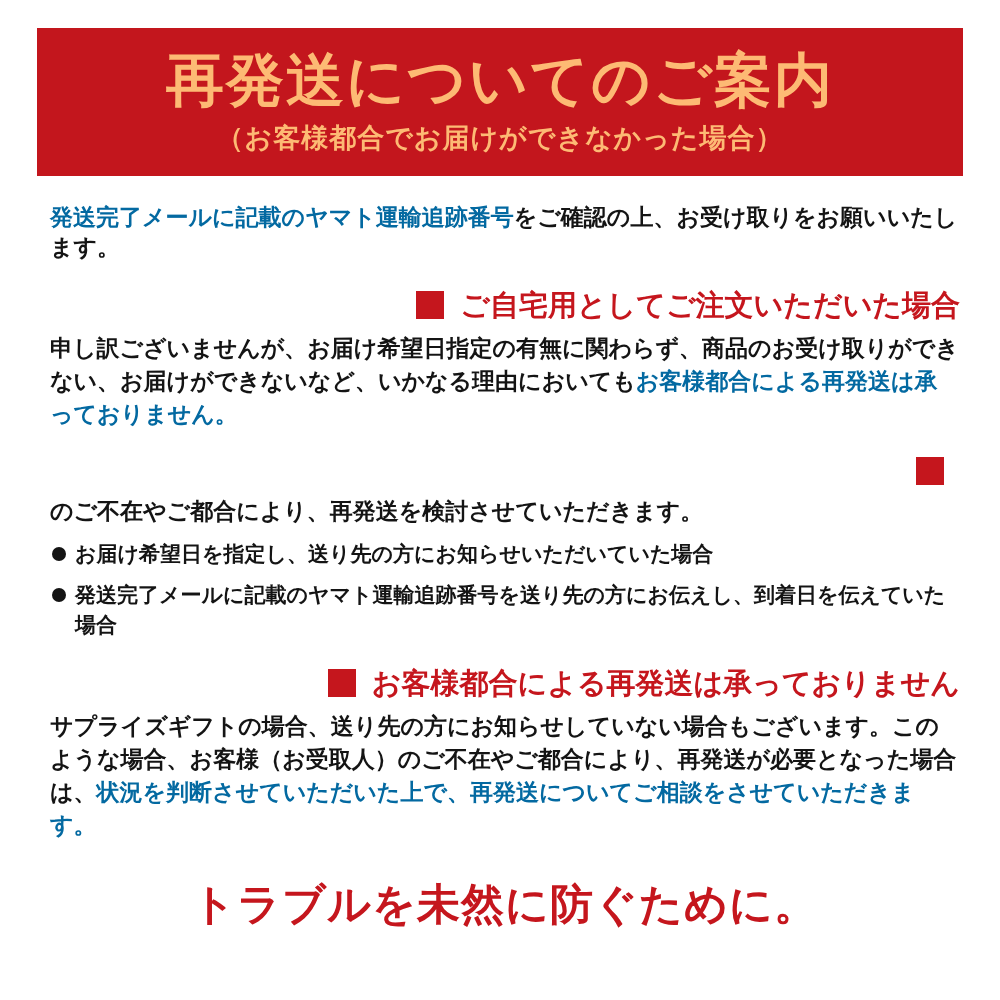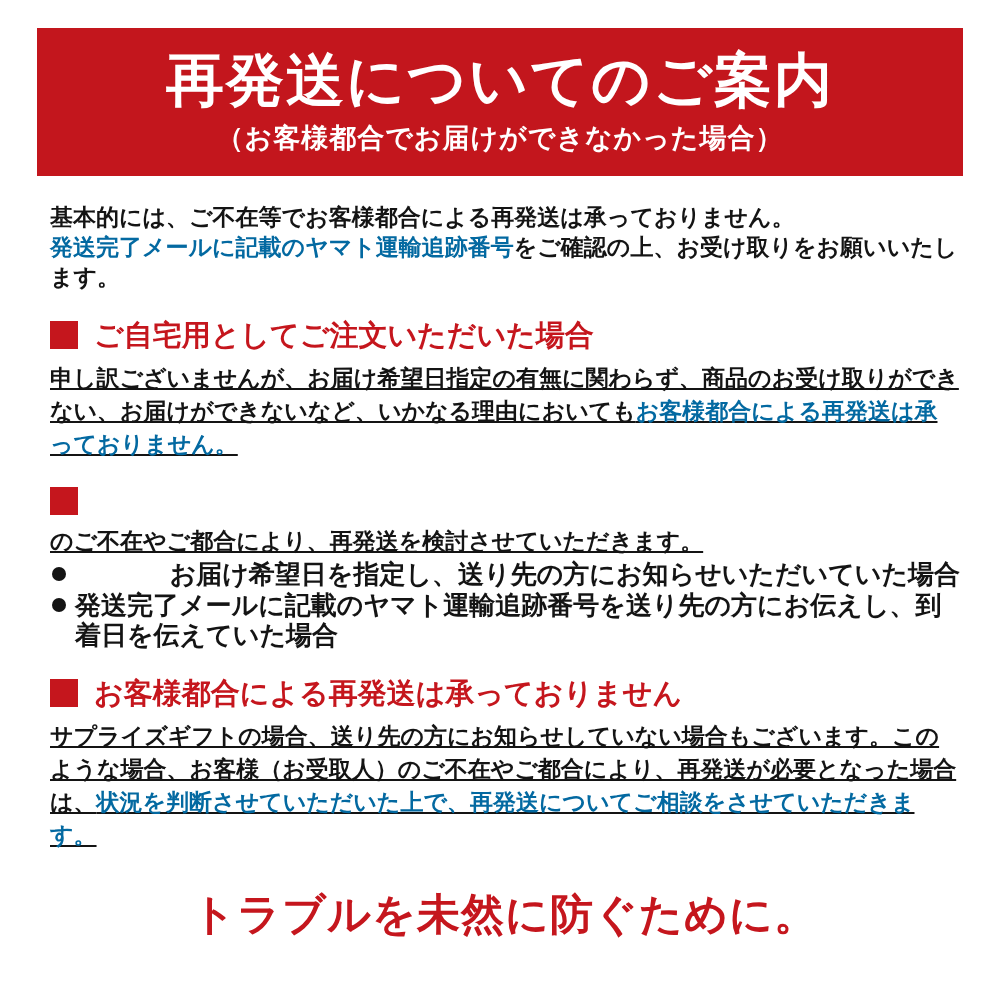--- a/index.html
+++ b/index.html
@@ -17,21 +17,21 @@
     font-weight: 700;
     color: #141414;
   }
   
   .banner {
     box-sizing: border-box;
     margin: 28px auto 0 auto;
     width: 926px;
     height: 148px;
     background: #c3161d;
-    color: #ffffff;
+    color: #fdba74;
     text-align: center;
     display: flex;
     flex-direction: column;
     justify-content: center;
     align-items: center;
   }
   .banner-title {
     font-size: 58px;
     font-weight: 800;
     letter-spacing: 2px;
@@ -58,41 +58,40 @@
   .red { color: #0369a1; }
 
   .section-heading {
     display: flex;
     align-items: center;
     margin-top: 26px;
     color: #c5161d;
     font-size: 29px;
     font-weight: 800;
     line-height: 34px;
+    justify-content: flex-end;
   }
   .square-marker {
     width: 28px;
     height: 28px;
     background: #c5161d;
     margin-right: 16px;
     flex: 0 0 auto;
   }
   .section-body {
     margin: 10px 0 0 0;
     font-size: 23px;
     line-height: 33px;
-    text-decoration: underline;
   }
   .bullet-row {
     display: flex;
     align-items: flex-start;
-    margin-top: 1px;
-    font-size: 26px;
+    margin-top: 11px;
+    font-size: 21px;
     line-height: 30px;
-    justify-content: space-between;
   }
   .bullet-dot {
     width: 14px;
     height: 14px;
     border-radius: 50%;
     background: #141414;
     margin: 8px 9px 0 2px;
     flex: 0 0 auto;
   }
   
@@ -111,21 +110,20 @@
 <div class="page">
 
   <header class="banner">
     <div class="banner-title">再発送についてのご案内</div>
     <div class="banner-subtitle">（お客様都合でお届けができなかった場合）</div>
   </header>
 
   <main class="content">
 
     <p class="intro">
-      <span class="line">基本的には、ご不在等でお客様都合による再発送は承っておりません。</span>
       <span class="line"><span class="red">発送完了メールに記載のヤマト運輸追跡番号</span><span>をご確認の上、お受け取りをお願いいたします。</span></span>
     </p>
 
     <div class="section-heading">
       <span class="square-marker"></span>
       <span>ご自宅用としてご注文いただいた場合</span>
     </div>
     <p class="section-body"><span>申し訳ございませんが、お届け希望日指定の有無に関わらず、商品のお受け取りができない、お届けができないなど、いかなる理由においても</span><span class="red">お客様都合による再発送は承っておりません。</span></p>
 
     <div class="section-heading">

